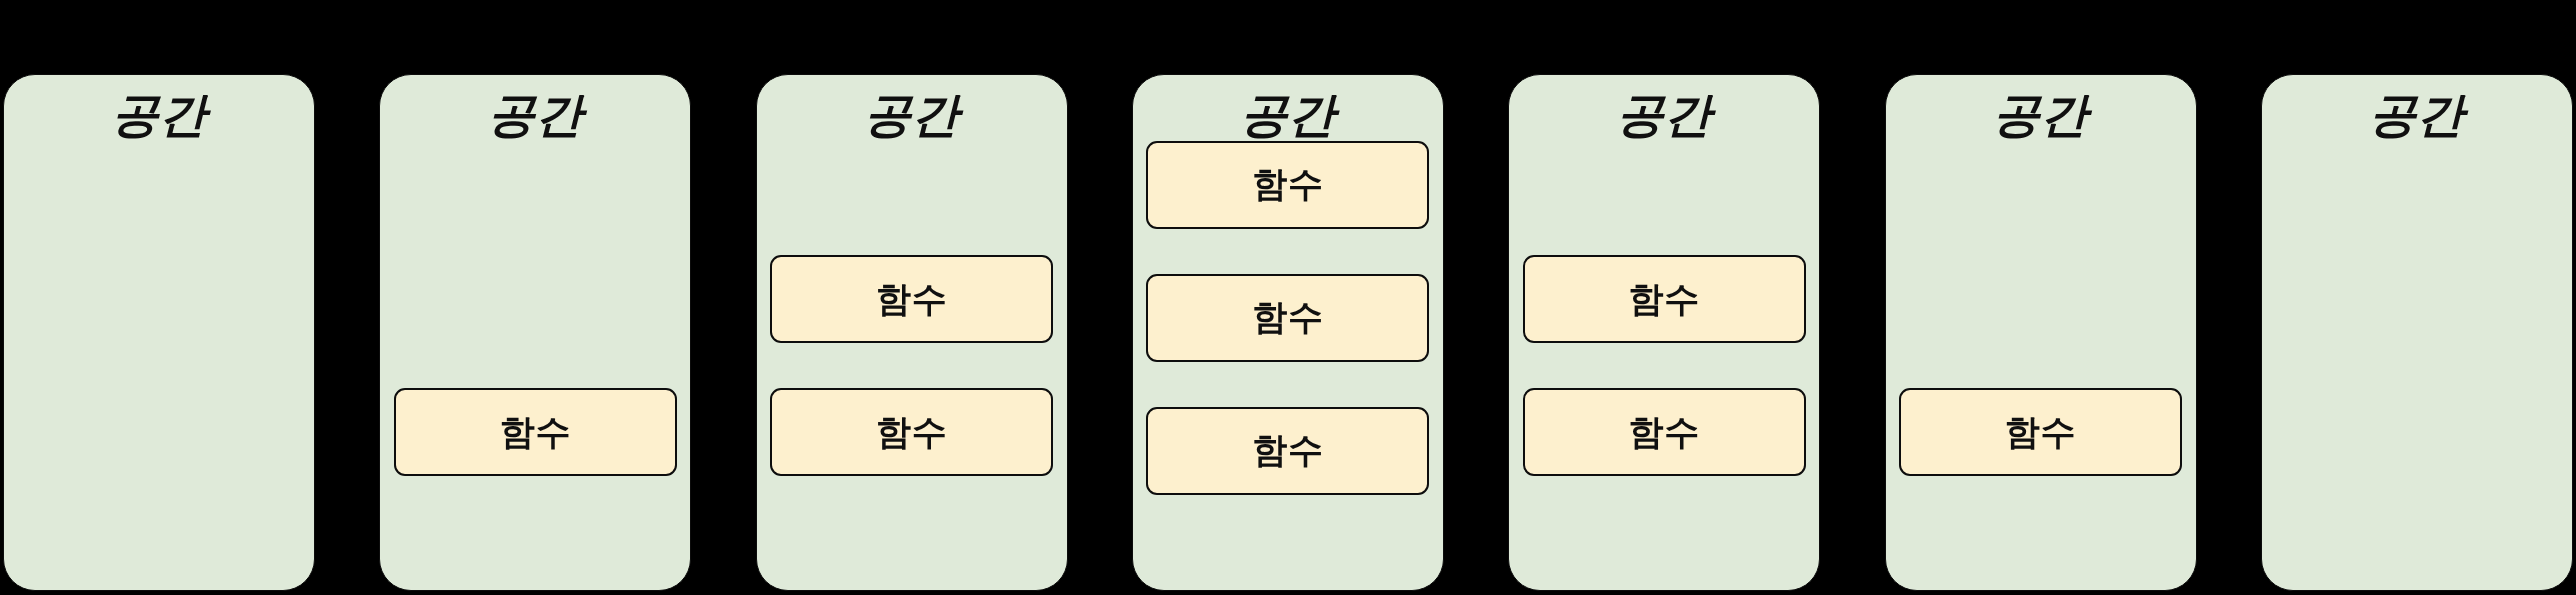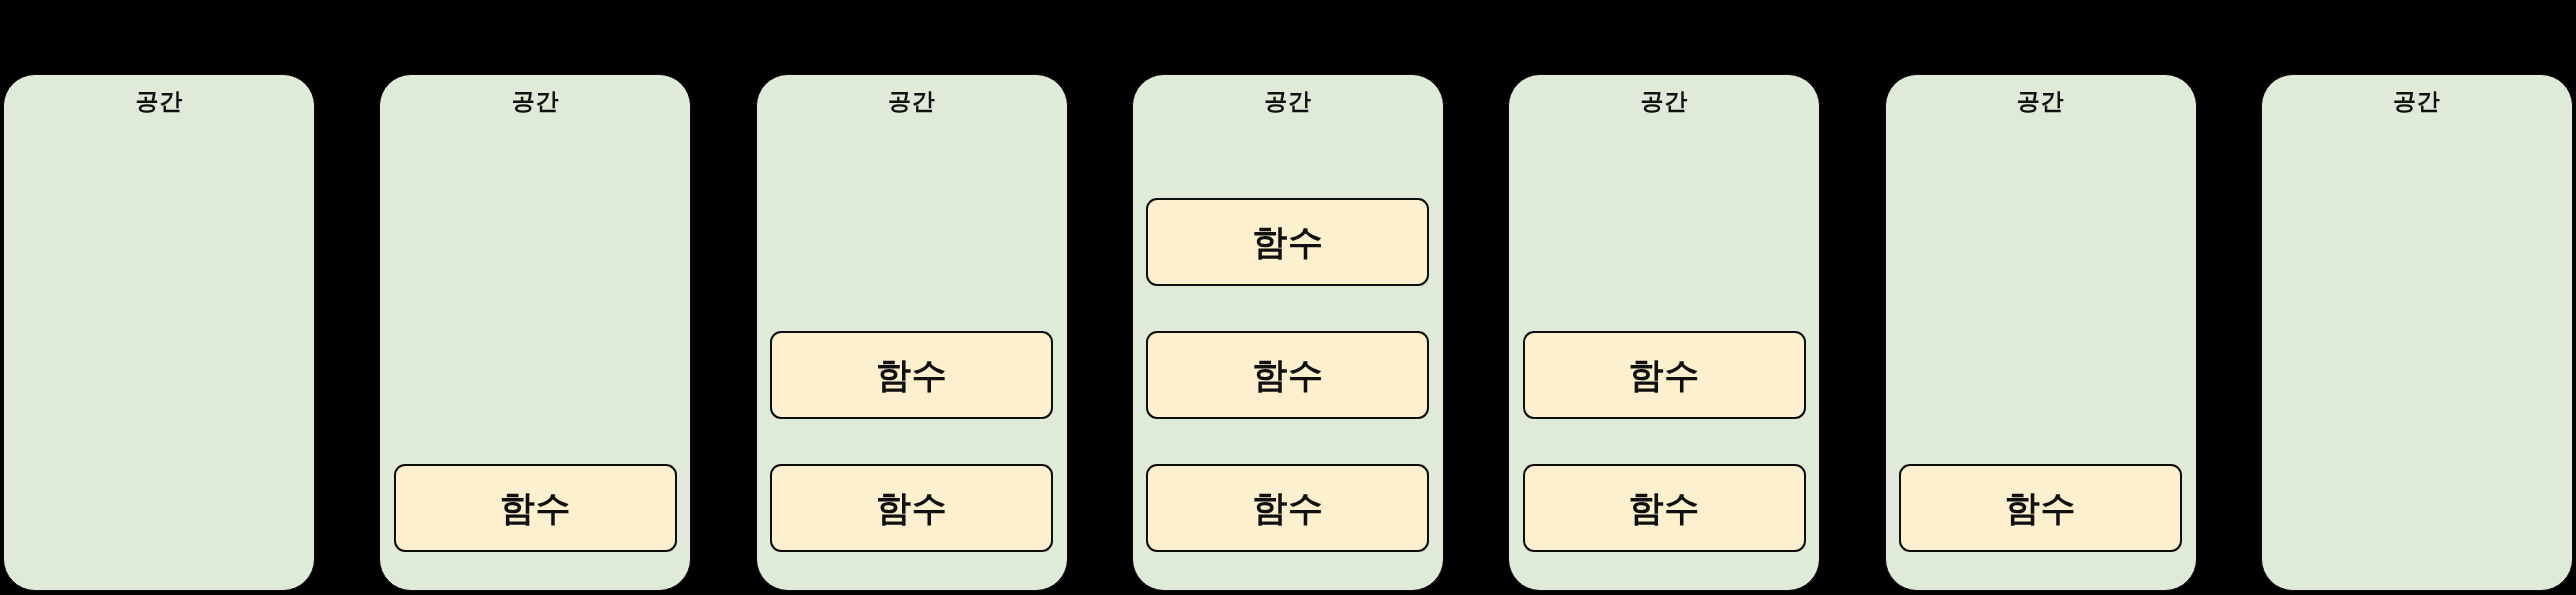--- a/index.html
+++ b/index.html
@@ -30,29 +30,30 @@
     background: var(--card-fill, #dfead9);
     border: 1.6px solid var(--stroke, #0d0d0d);
     border-radius: 32px;
     display: flex;
     flex-direction: column;
     align-items: center;
     flex: 0 0 auto;
   }
   .card-title {
     margin: 14.3px 0 0 0;
-    font-size: 23px;
+    font-size: 47px;
     line-height: 1.1;
     font-weight: 800;
     color: var(--text, #101010);
     letter-spacing: 0.8px;
+    font-style: italic;
   }
   .fn-stack {
     margin-top: auto;
-    margin-bottom: 38px;
+    margin-bottom: 114px;
     display: flex;
     flex-direction: column;
     align-items: center;
     gap: 45px;
     width: 100%;
   }
   .fn-box {
     box-sizing: border-box;
     width: 283px;
     height: 88px;

